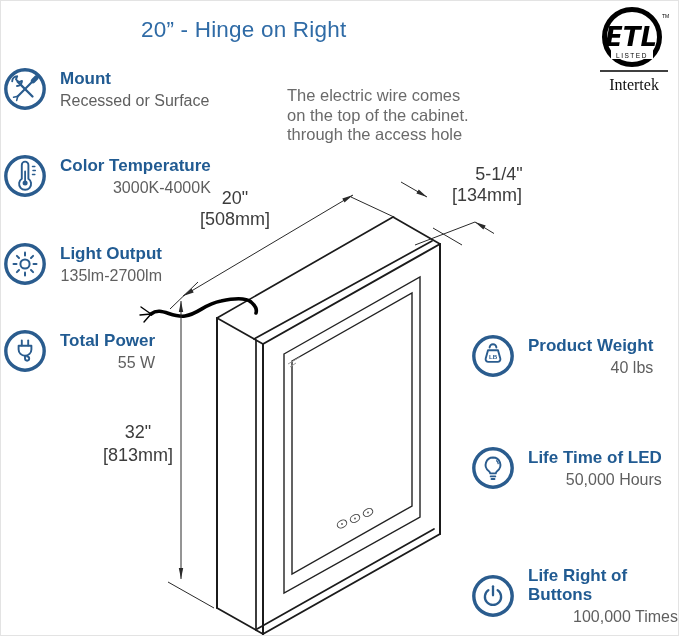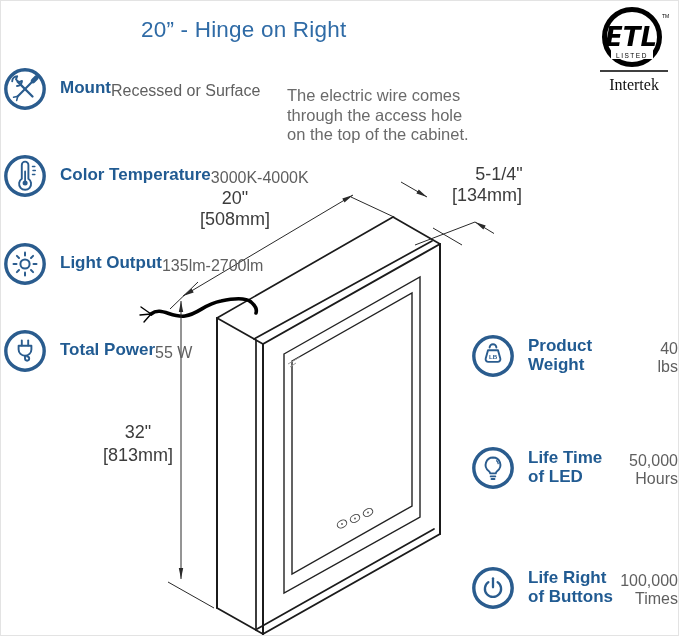--- a/index.html
+++ b/index.html
@@ -8,21 +8,21 @@
     font-family:"Liberation Sans",sans-serif;border:1px solid #e3e3e3;box-sizing:border-box;
   }
   .page-title{
     position:absolute;left:140px;top:16px;width:370px;
     font-size:22.5px;color:#2f6ba6;font-weight:400;letter-spacing:.2px;
   }
   .note{
     position:absolute;left:286px;top:85px;font-size:16.5px;color:#6a6a6a;line-height:19.5px;
   }
   .feature{position:absolute;display:flex;align-items:center;gap:13px;}
-  .feature .txt{display:flex;flex-direction:row;}
+  .feature .txt{display:flex;flex-direction:column;}
   .feature .f-title{font-size:17px;font-weight:bold;color:#215b92;line-height:19px;}
   .feature .f-value{font-size:16px;color:#5f5f5f;line-height:18px;margin-top:4px;text-align:right;}
   .ficon{width:44px;height:44px;flex:0 0 44px;}
   .etl{position:absolute;left:595px;top:5px;width:78px;text-align:center;}
   .drawing{position:absolute;left:0;top:0;}
 </style>
 </head>
 <body>
 
 <div class="stage">
@@ -106,22 +106,22 @@
       <polygon points="180,578 182.2,567 177.8,567" fill="#2a2a2a"></polygon>
       <text x="137" y="437" font-size="18" fill="#3c3c3c" text-anchor="middle">32"</text>
       <text x="137" y="460" font-size="18" fill="#3c3c3c" text-anchor="middle">[813mm]</text>
     </g>
   </svg>
 
   <div class="page-title">20” - Hinge on Right</div>
 
   <div class="note">
     <div>The electric wire comes</div>
+    <div>on the top of the cabinet.</div>
     <div>through the access hole</div>
-    <div>on the top of the cabinet.</div>
   </div>
 
   <div class="etl">
     <svg width="74" height="92" viewBox="0 0 74 92">
       <circle cx="34" cy="31" r="27.5" fill="none" stroke="#000" stroke-width="5"></circle>
       <text x="33" y="40" font-size="26" font-weight="bold" font-style="italic" text-anchor="middle" font-family="DejaVu Sans, sans-serif" fill="#000">ETL</text>
       <rect x="13" y="44" width="42" height="9" fill="#fff"></rect>
       <text x="34" y="51.5" font-size="6.5" letter-spacing="1.5" text-anchor="middle" fill="#000">LISTED</text>
       <text x="64" y="12" font-size="5" fill="#000">TM</text>
       <line x1="2" y1="65" x2="70" y2="65" stroke="#000" stroke-width="1.6"></line>

